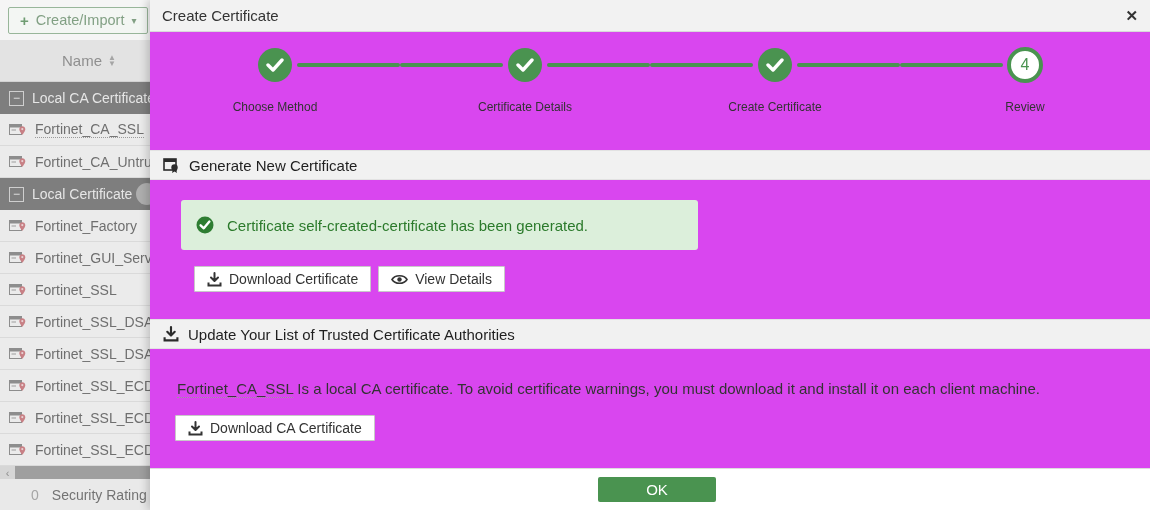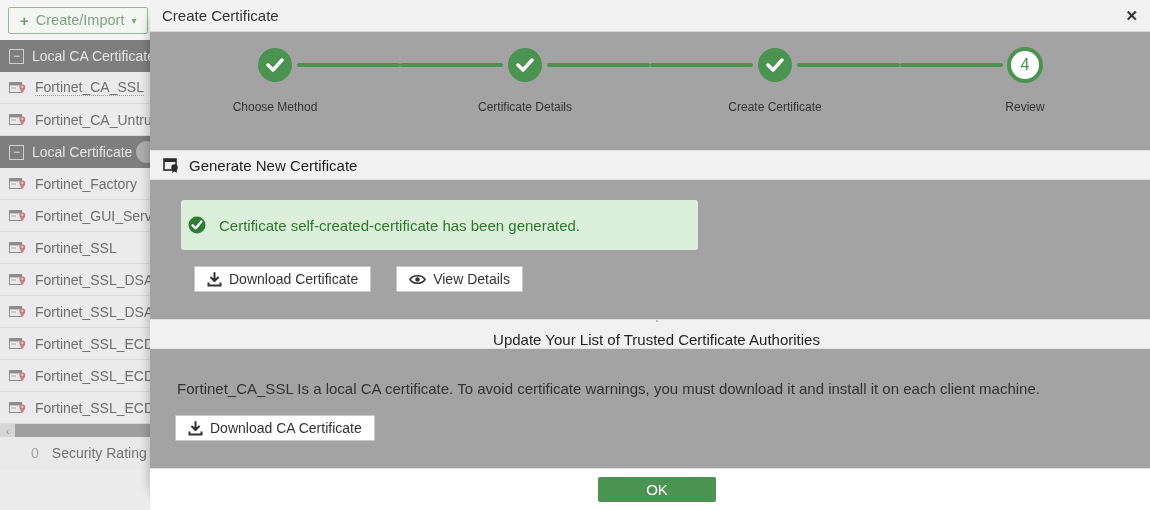--- a/index.html
+++ b/index.html
@@ -21,45 +21,45 @@
   .count-badge { position:absolute; left:136px; top:5px; width:22px; height:22px; border-radius:50%; background:#aeaeae; }
   .dotted { border-bottom:1px dotted #9a9a9a; }
   .hscroll { height:13px; display:flex; background:#e0e0e0; width:240px; }
   .hscroll .arrow { width:15px; background:#d6d6d6; color:#8f8f8f; font-size:11px; display:flex; align-items:center; justify-content:center; }
   .hscroll .thumb { flex:1; background:#9f9f9f; }
   .statusbar { height:32px; background:#e9e9e9; display:flex; align-items:center; font-size:14px; color:#737373; }
   .statusbar .cnt { margin-left:31px; color:#a5a5a5; }
   .statusbar .lbl { margin-left:13px; }
 
   
-  .modal { position:absolute; left:150px; top:0; width:1000px; height:510px; background:#a3a3a3; box-shadow:-3px 0 8px rgba(0,0,0,0.18);border-radius:32px; }
+  .modal { position:absolute; left:150px; top:0; width:1000px; height:510px; background:#d946ef; box-shadow:-3px 0 8px rgba(0,0,0,0.18); }
   .modal-header { height:32px; background:#f2f2f2; border-bottom:1px solid #d9d9d9; display:flex; align-items:center; padding:0 12px; }
   .modal-title { font-size:15px; color:#333; }
   .close-btn { margin-left:auto; font-size:15px; font-weight:bold; color:#333; cursor:pointer; }
 
   
   .stepper { display:flex; padding-top:14px; }
   .step { flex:1; position:relative; }
   .circle-area { height:38px; display:flex; align-items:center; justify-content:center; position:relative; }
   .line { position:absolute; top:17px; height:4px; background:#4a9350; border-radius:2px; }
   .line.l { left:0; right:calc(50% + 22px); }
   .line.r { left:calc(50% + 22px); right:0; }
   .step:first-child .line.l, .step:last-child .line.r { display:none; }
   .circle { width:34px; height:34px; border-radius:50%; background:#4a9350; display:flex; align-items:center; justify-content:center; position:relative; z-index:2; }
   .circle.current { width:36px; height:36px; background:#fff; border:4px solid #4a9350; color:#4a9350; font-size:16px; }
   .step-label { text-align:center; margin-top:16px; font-size:12px; color:#333; }
 
   
   .section-bar { height:30px; background:#f1f1f1; border-top:1px solid #e2e2e2; border-bottom:1px solid #e2e2e2; display:flex; align-items:center; gap:9px; padding-left:13px; font-size:15px; color:#1f1f1f; }
   .section-bar.first { margin-top:36px; }
-  .section-bar.second { margin-top:27px;flex-direction:column; }
-
-  .alert { margin:20px 0 0 31px; width:517px; height:50px; background:#dcefdb; border-radius:3px; display:flex; align-items:center; gap:13px; padding:0 7px; color:#2b7a2b; font-size:15px; }
-
-  .btn-row { margin:16px 0 0 44px; display:flex; gap:25px; }
+  .section-bar.second { margin-top:27px; }
+
+  .alert { margin:20px 0 0 31px; width:517px; height:50px; background:#dcefdb; border-radius:3px; display:flex; align-items:center; gap:13px; padding:0 15px; color:#2b7a2b; font-size:15px; }
+
+  .btn-row { margin:16px 0 0 44px; display:flex; gap:7px; }
   .btn { display:inline-flex; align-items:center; gap:7px; background:#fff; border:1px solid #c9c9c9; color:#333; font-size:14px; padding:4px 12px; cursor:pointer; border-radius:1px; }
 
   .ca-note { margin:31px 0 0 27px; font-size:15px; color:#333; }
   .btn-ca { margin:18px 0 0 31px; }
 
   .modal-footer { position:absolute; left:0; bottom:0; width:100%; height:42px; border-top:1px solid #ddd; background:#fff; display:flex; align-items:center; justify-content:center;padding-left:14px; }
   .btn-ok { width:118px; height:25px; background:#4a9350; color:#fff; border:none; font-size:15px; font-family:"Liberation Sans", sans-serif; cursor:pointer; border-radius:2px; display:flex; align-items:center; justify-content:center; }
 
   svg { display:block; }
 </style>
@@ -67,20 +67,27 @@
 <body>
 
 <div class="sidebar">
   <div class="sidebar-inner">
     <div class="toolbar">
       <button class="btn-create">
         <span class="plus">+</span>
         <span>Create/Import</span>
         <span class="caret">▾</span>
       </button>
+    </div>
+    <div class="table-header">
+      <span>Name</span>
+      <span class="sort">
+        <span>▲</span>
+          <span>▼</span>
+      </span>
     </div>
 
     <div class="row group">
       <span class="minus-box">−</span>
       <span>Local CA Certificate</span>
     </div>
 
     <div class="row cert">
       <svg width="18" height="16" viewBox="0 0 18 16">
           <rect x="0.5" y="2.5" width="12" height="10" fill="none" stroke="#8d8d8d"></rect>

